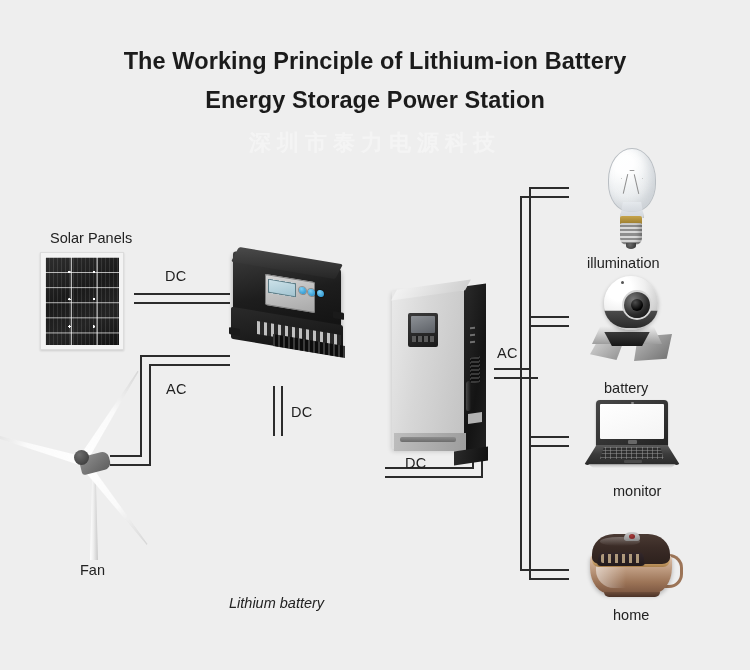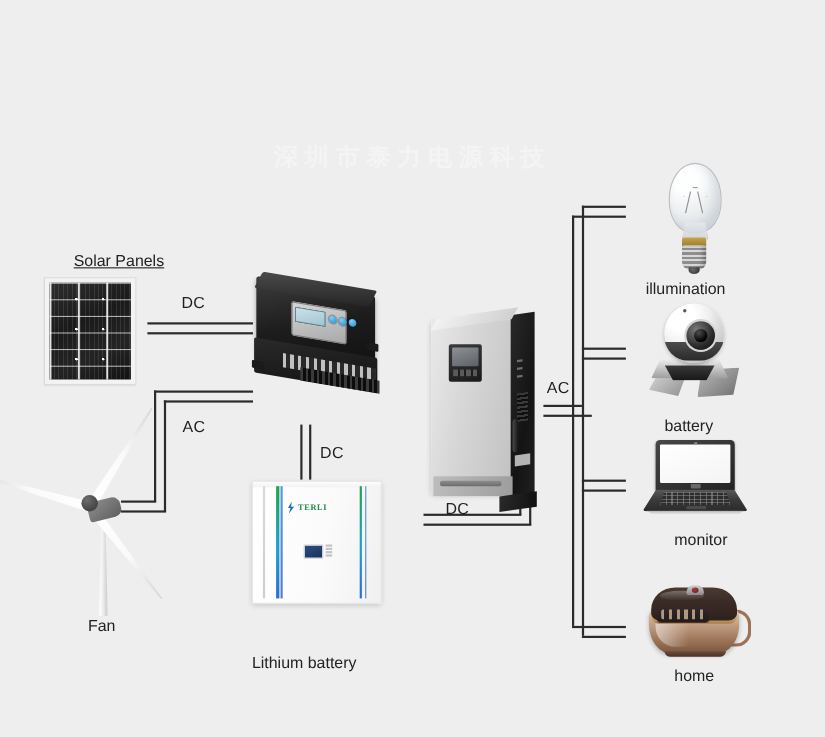--- a/index.html
+++ b/index.html
@@ -462,23 +462,25 @@
   }
 </style>
 </head>
 <body>
 
 <div id="stage">
 
   <div class="watermark w2">深圳市泰力电源科技</div>
 
   <div class="title">
-  </div>
-
-  <div class="lbl" style="left:67px;top:231px;text-decoration:underline;">Solar Panels</div>
+    <span>The Working Principle of Lithium-ion Battery</span>
+    <span class="l2">Energy Storage Power Station</span>
+  </div>
+
+  <div class="lbl" style="left:50px;top:231px;">Solar Panels</div>
   <div class="solar">
     <div class="solar-grid"></div>
   </div>
 
   <div class="wire h" style="left:134px;top:293px;width:96px;"></div>
   <div class="wire h" style="left:134px;top:302px;width:96px;"></div>
   <div class="wire-lbl" style="left:165px;top:268px;">DC</div>
 
   <div class="turbine">
     <div class="tb-tower"></div>
@@ -510,40 +512,21 @@
     <div class="ctl-btn ctl-b2"></div>
     <div class="ctl-btn ctl-b3"></div>
     <div class="ctl-lug l"></div>
     <div class="ctl-lug r"></div>
   </div>
 
   <div class="wire v" style="left:273px;top:386px;height:50px;"></div>
   <div class="wire v" style="left:281px;top:386px;height:50px;"></div>
   <div class="wire-lbl" style="left:291px;top:404px;">DC</div>
 
-  <div class="battery">
-    <div class="bat-top"></div>
-    <div class="stripe s1"></div>
-    <div class="stripe s2"></div>
-    <div class="stripe s3"></div>
-    <div class="stripe s4"></div>
-    <div class="stripe s5"></div>
-    <div class="bat-logo">
-      <span class="mark"></span>
-      <span class="wordmark">TERLI</span>
-    </div>
-    <div class="bat-lcd"></div>
-    <div class="bat-leds">
-        <i></i>
-        <i></i>
-        <i></i>
-        <i></i>
-      </div>
-  </div>
-  <div class="lbl" style="left:229px;top:596px;">Lithium battery</div>
+  <div class="lbl" style="left:229px;top:596px;font-style:italic;">Lithium battery</div>
 
   <div class="wire h" style="left:385px;top:467px;width:89px;"></div>
   <div class="wire h" style="left:385px;top:476px;width:98px;"></div>
   <div class="wire v" style="left:472px;top:452px;height:16px;"></div>
   <div class="wire v" style="left:481px;top:452px;height:25px;"></div>
   <div class="wire-lbl" style="left:405px;top:455px;">DC</div>
 
   <div class="inverter">
     <div class="inv-side"></div>
     <div class="inv-front"></div>

